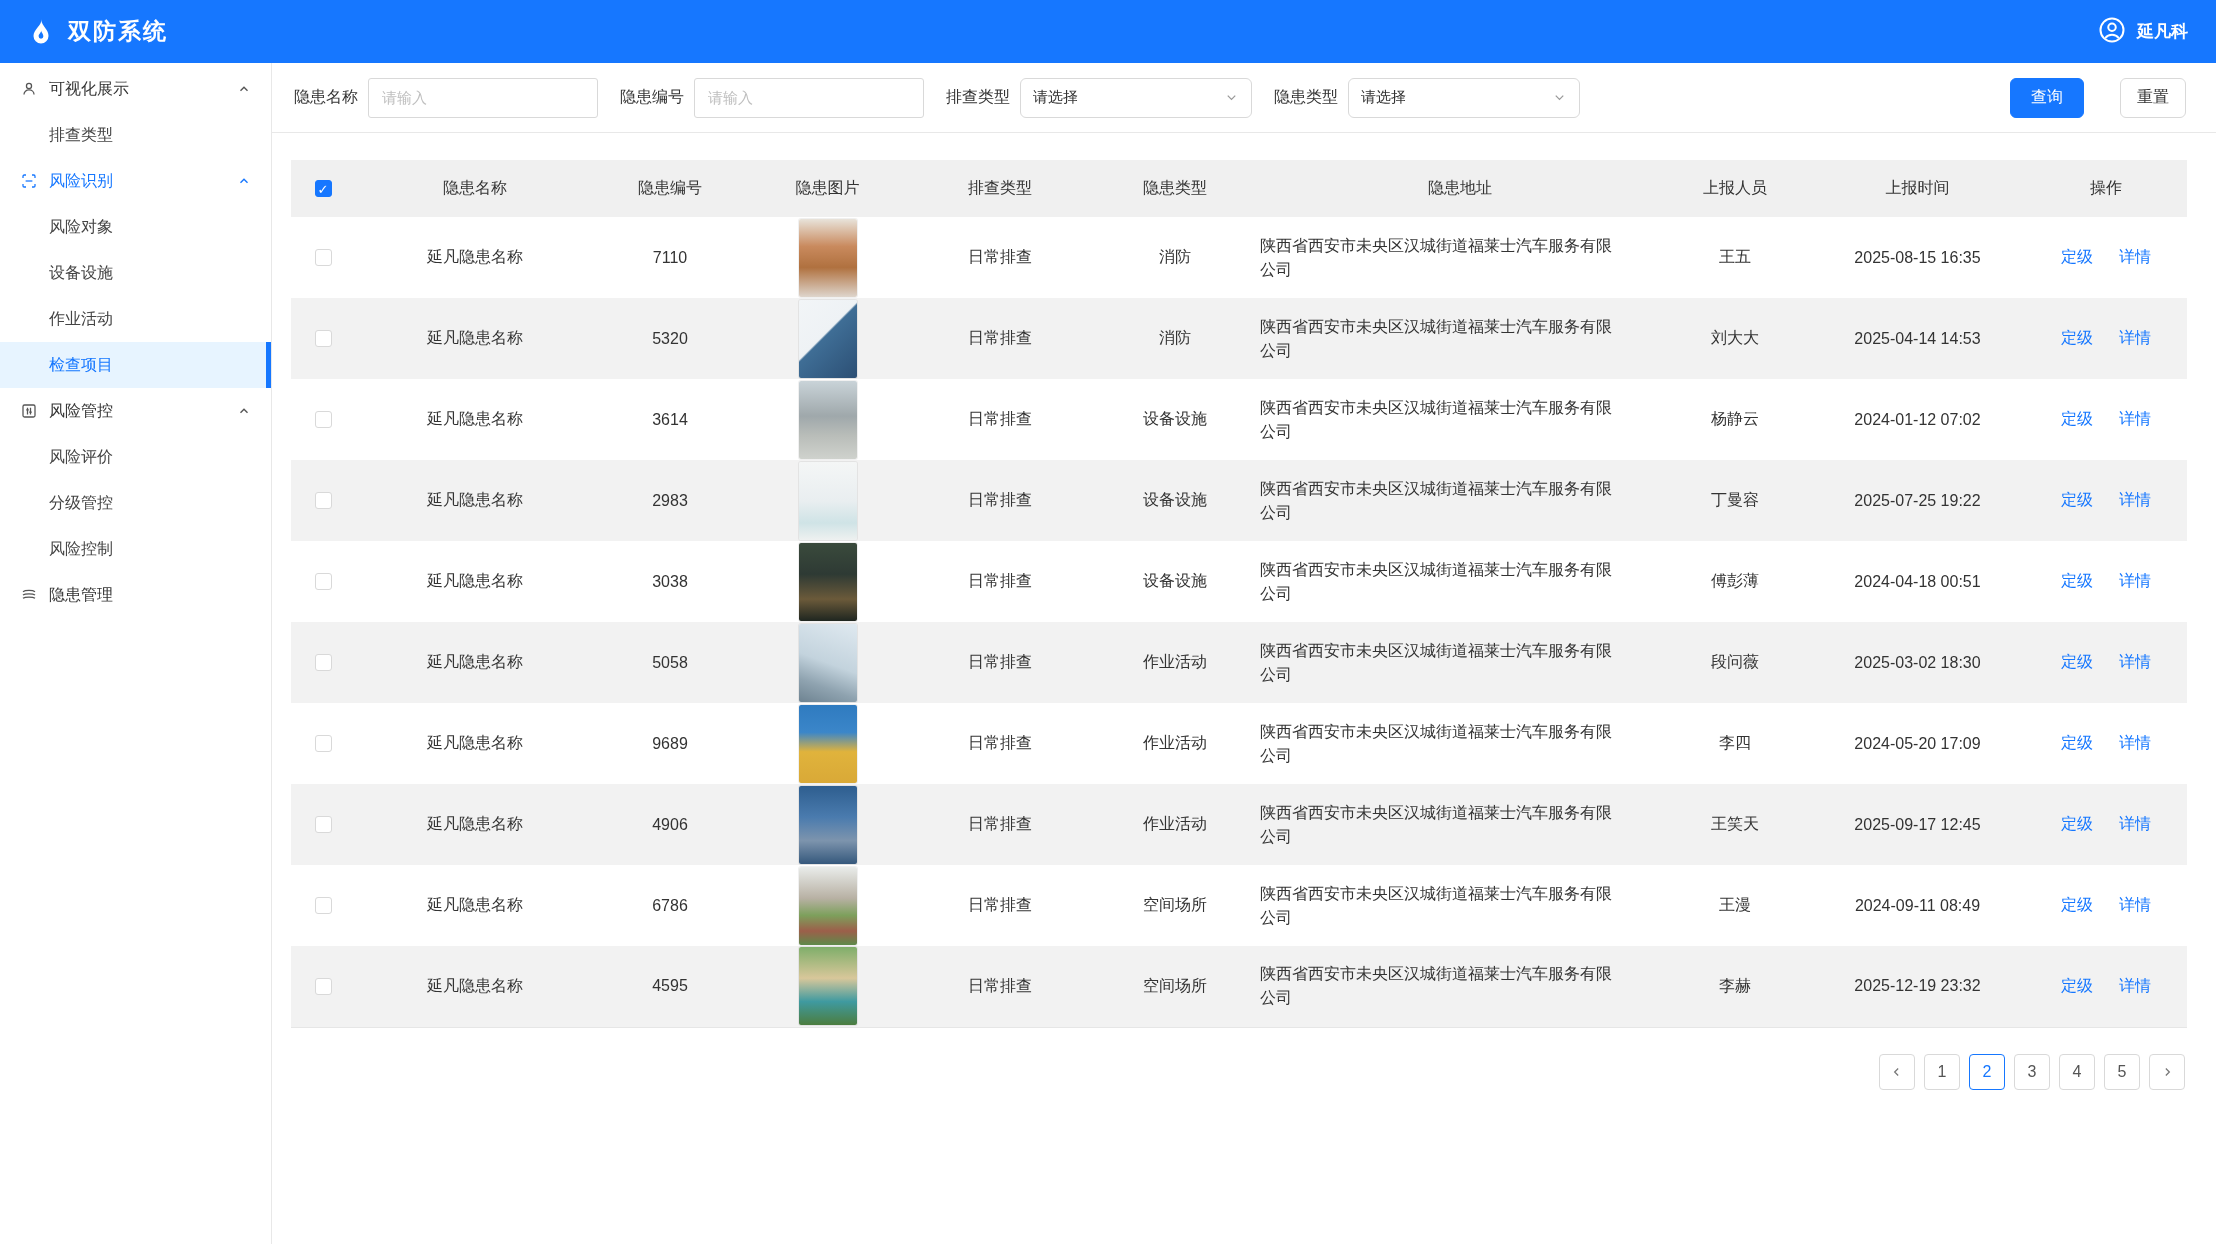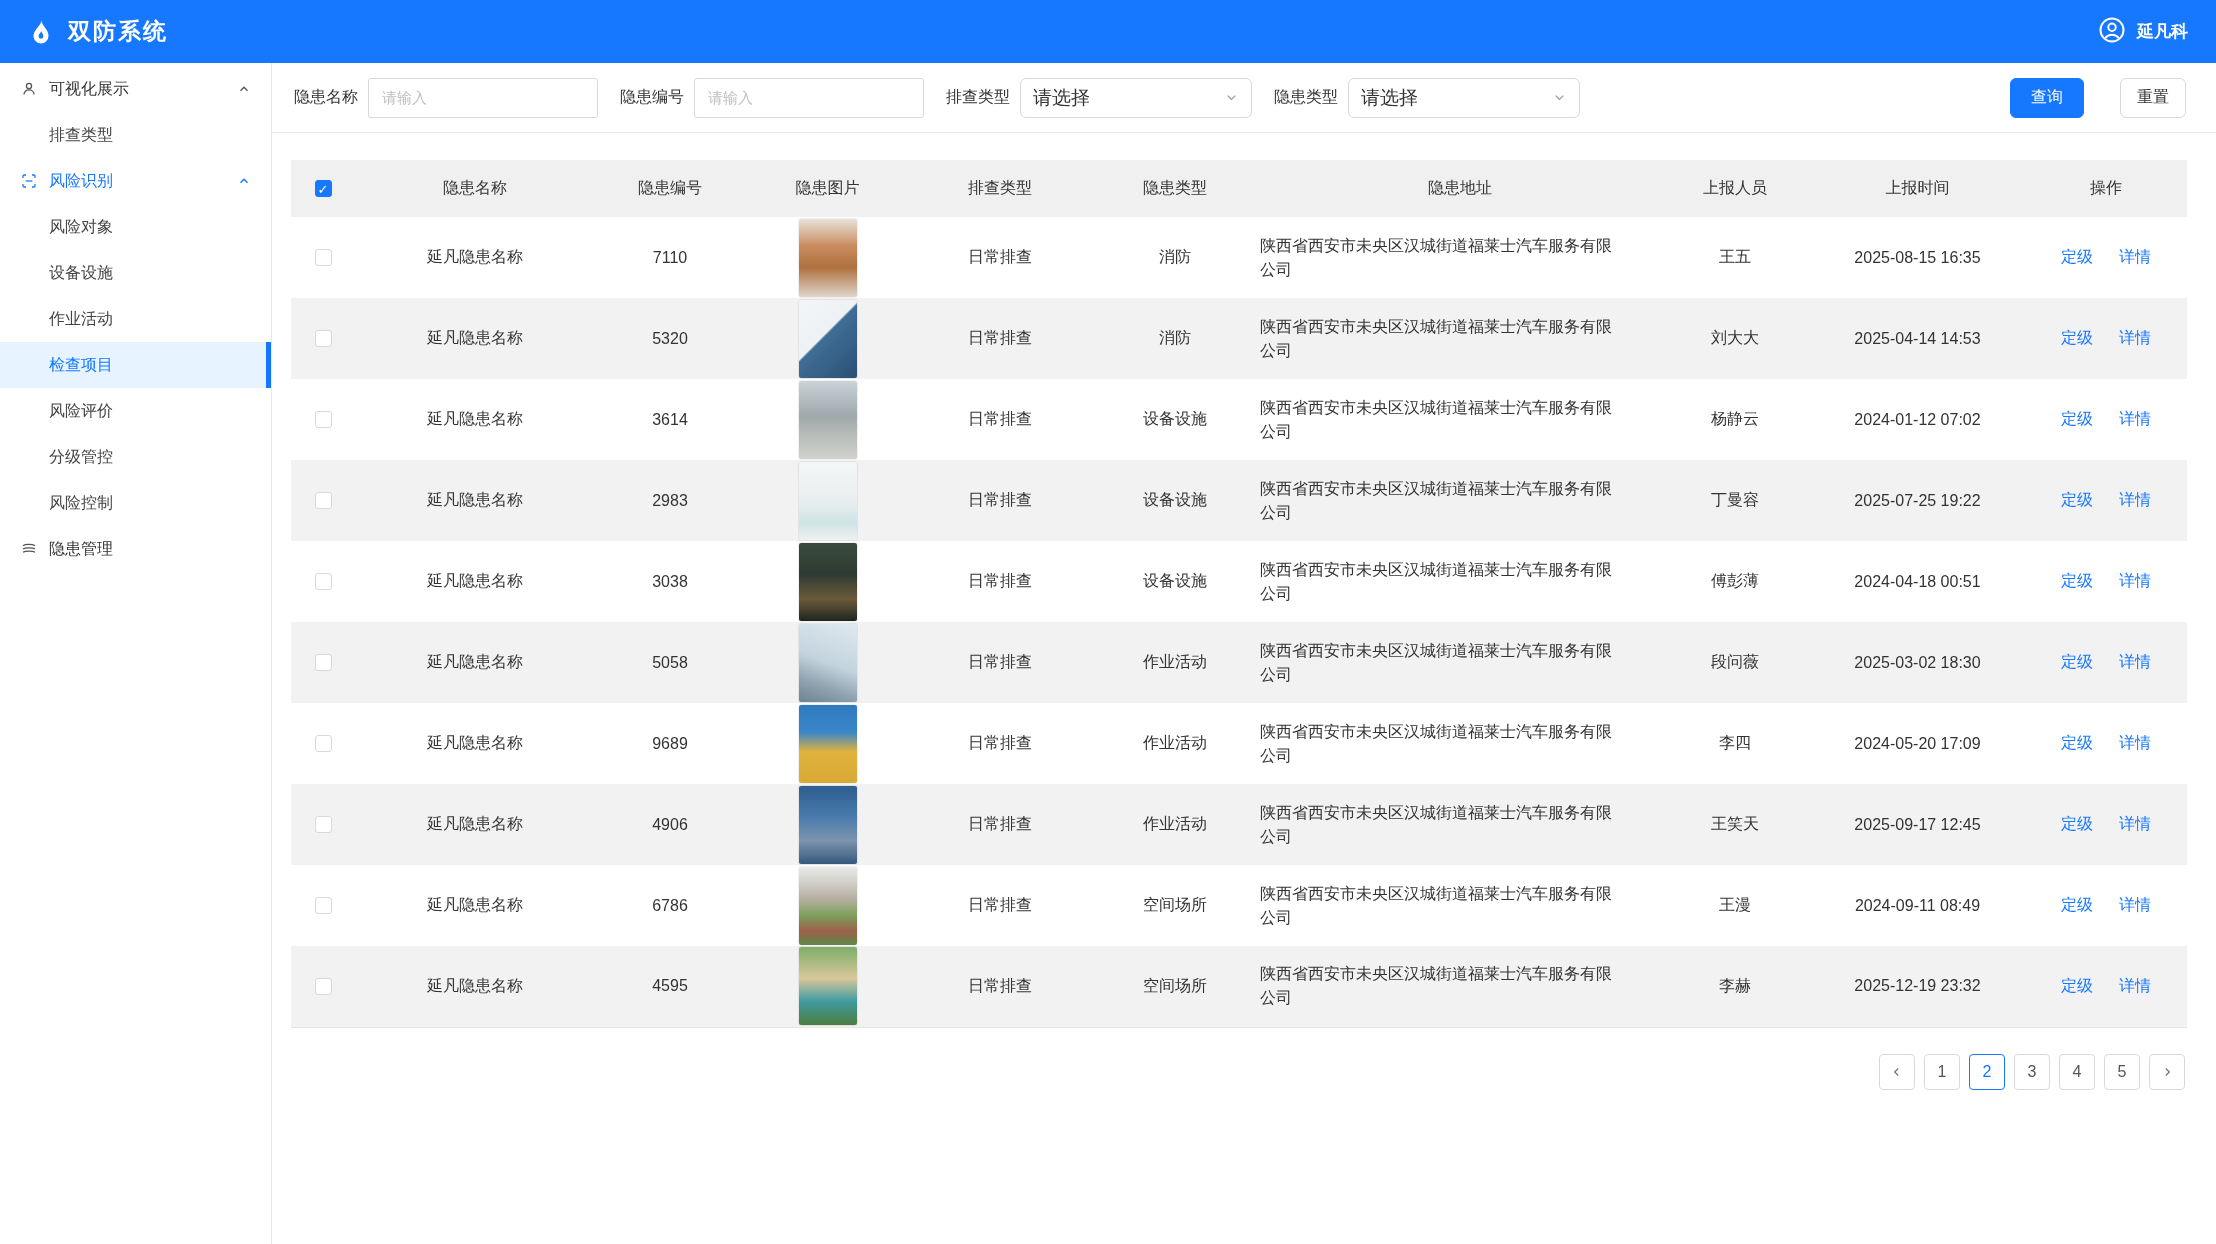--- a/index.html
+++ b/index.html
@@ -35,21 +35,21 @@
   
   .filter-bar { height:70px; display:flex; align-items:center; padding:0 30px 0 22px;
     border-bottom:1px solid #e8e8e8; gap:10px; }
   .f-group { display:flex; align-items:center; margin-right:12px; }
   .f-label { font-size:16px; margin-right:10px; white-space:nowrap; }
   .f-input { width:230px; height:40px; border:1px solid #d9d9d9; border-radius:3px; padding:0 13px;
     font-size:15px; color:#333; outline:none; font-family:inherit; }
   .f-input::placeholder { color:#bfbfbf; }
   .f-select { width:232px; height:40px; border:1px solid #d9d9d9; border-radius:6px; padding:0 12px;
     display:flex; align-items:center; justify-content:space-between; cursor:pointer; background:#fff; }
-  .sel-text { font-size:19px; color:#333;font-family:Liberation Mono, monospace; }
+  .sel-text { font-size:15px; color:#333;font-family:Liberation Mono, monospace; }
   .f-select .chev-d { color:#999; display:flex; }
   .f-actions { margin-left:auto; display:flex; gap:36px; }
   .btn { height:40px; border-radius:6px; font-size:16px; cursor:pointer; font-family:inherit; }
   .btn-primary { width:74px; background:var(--primary,#1677ff); border:1px solid var(--primary,#1677ff); color:#fff; }
   .btn-plain { width:66px; background:#fff; border:1px solid #d9d9d9; color:#333; }
 
   
   .table-wrap { margin:27px 29px 0 19px; }
   table { width:100%; border-collapse:collapse; table-layout:fixed; }
   thead tr { height:57px; background:#f0f0f0; }
@@ -143,20 +143,35 @@
         <svg width="14" height="14" viewBox="0 0 24 24" fill="none" stroke="currentColor" stroke-width="2.4">
             <polyline points="6 15 12 9 18 15"></polyline>
           </svg>
       </span>
     </div>
     <div class="child-item">风险对象</div>
     <div class="child-item">设备设施</div>
     <div class="child-item">作业活动</div>
     <div class="child-item active">检查项目</div>
 
+    <div class="group-item">
+      <span class="g-icon">
+        <svg width="18" height="18" viewBox="0 0 24 24" fill="none" stroke="currentColor" stroke-width="1.7">
+          <rect x="4" y="4" width="16" height="16" rx="2"></rect>
+          <path d="M10 7.5v9M14 7.5v9"></path>
+            <path d="M8.3 10.5h3.4M12.3 13.5h3.4"></path>
+        </svg>
+      </span>
+      <span>风险管控</span>
+      <span class="chev">
+        <svg width="14" height="14" viewBox="0 0 24 24" fill="none" stroke="currentColor" stroke-width="2.4">
+            <polyline points="6 15 12 9 18 15"></polyline>
+          </svg>
+      </span>
+    </div>
     <div class="child-item">风险评价</div>
     <div class="child-item">分级管控</div>
     <div class="child-item">风险控制</div>
 
     <div class="group-item">
       <span class="g-icon">
         <svg width="18" height="18" viewBox="0 0 24 24" fill="none" stroke="currentColor" stroke-width="1.7">
           <path d="M4 7.6c2.8-2.2 13.2-2.2 16 0M4 12c2.8-2.2 13.2-2.2 16 0M4 16.4c2.8-2.2 13.2-2.2 16 0"></path>
         </svg>
       </span>

